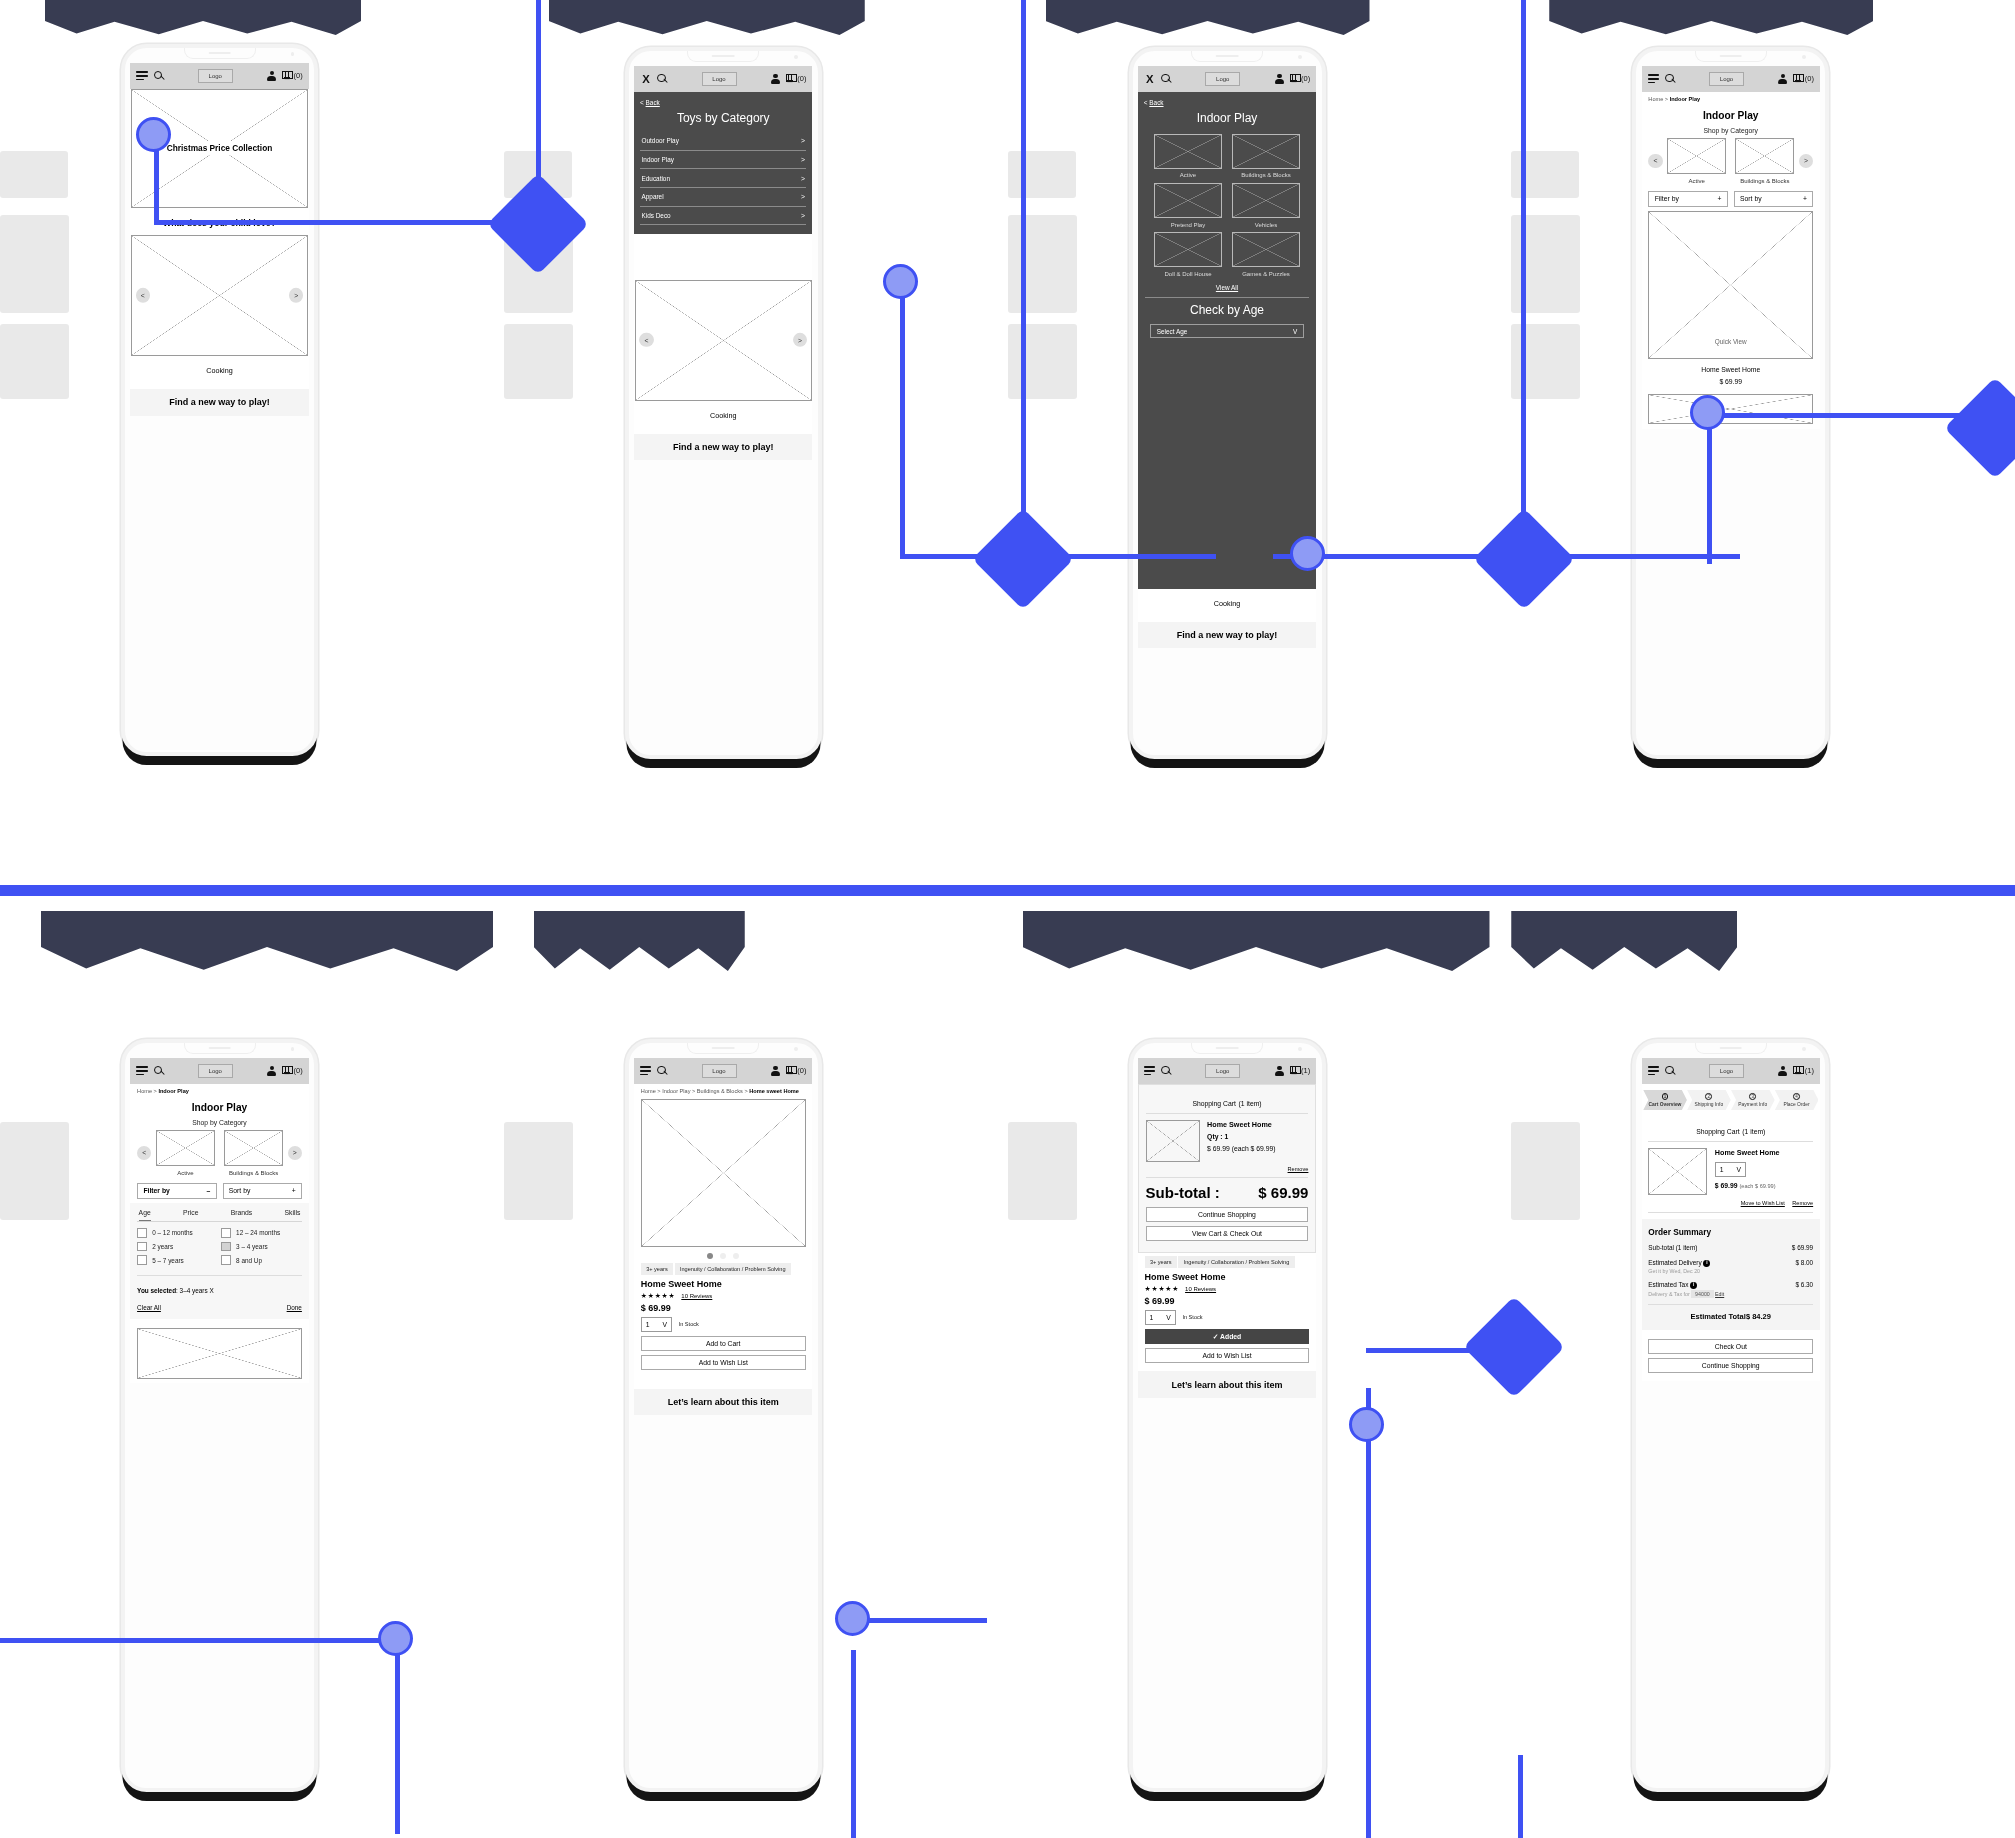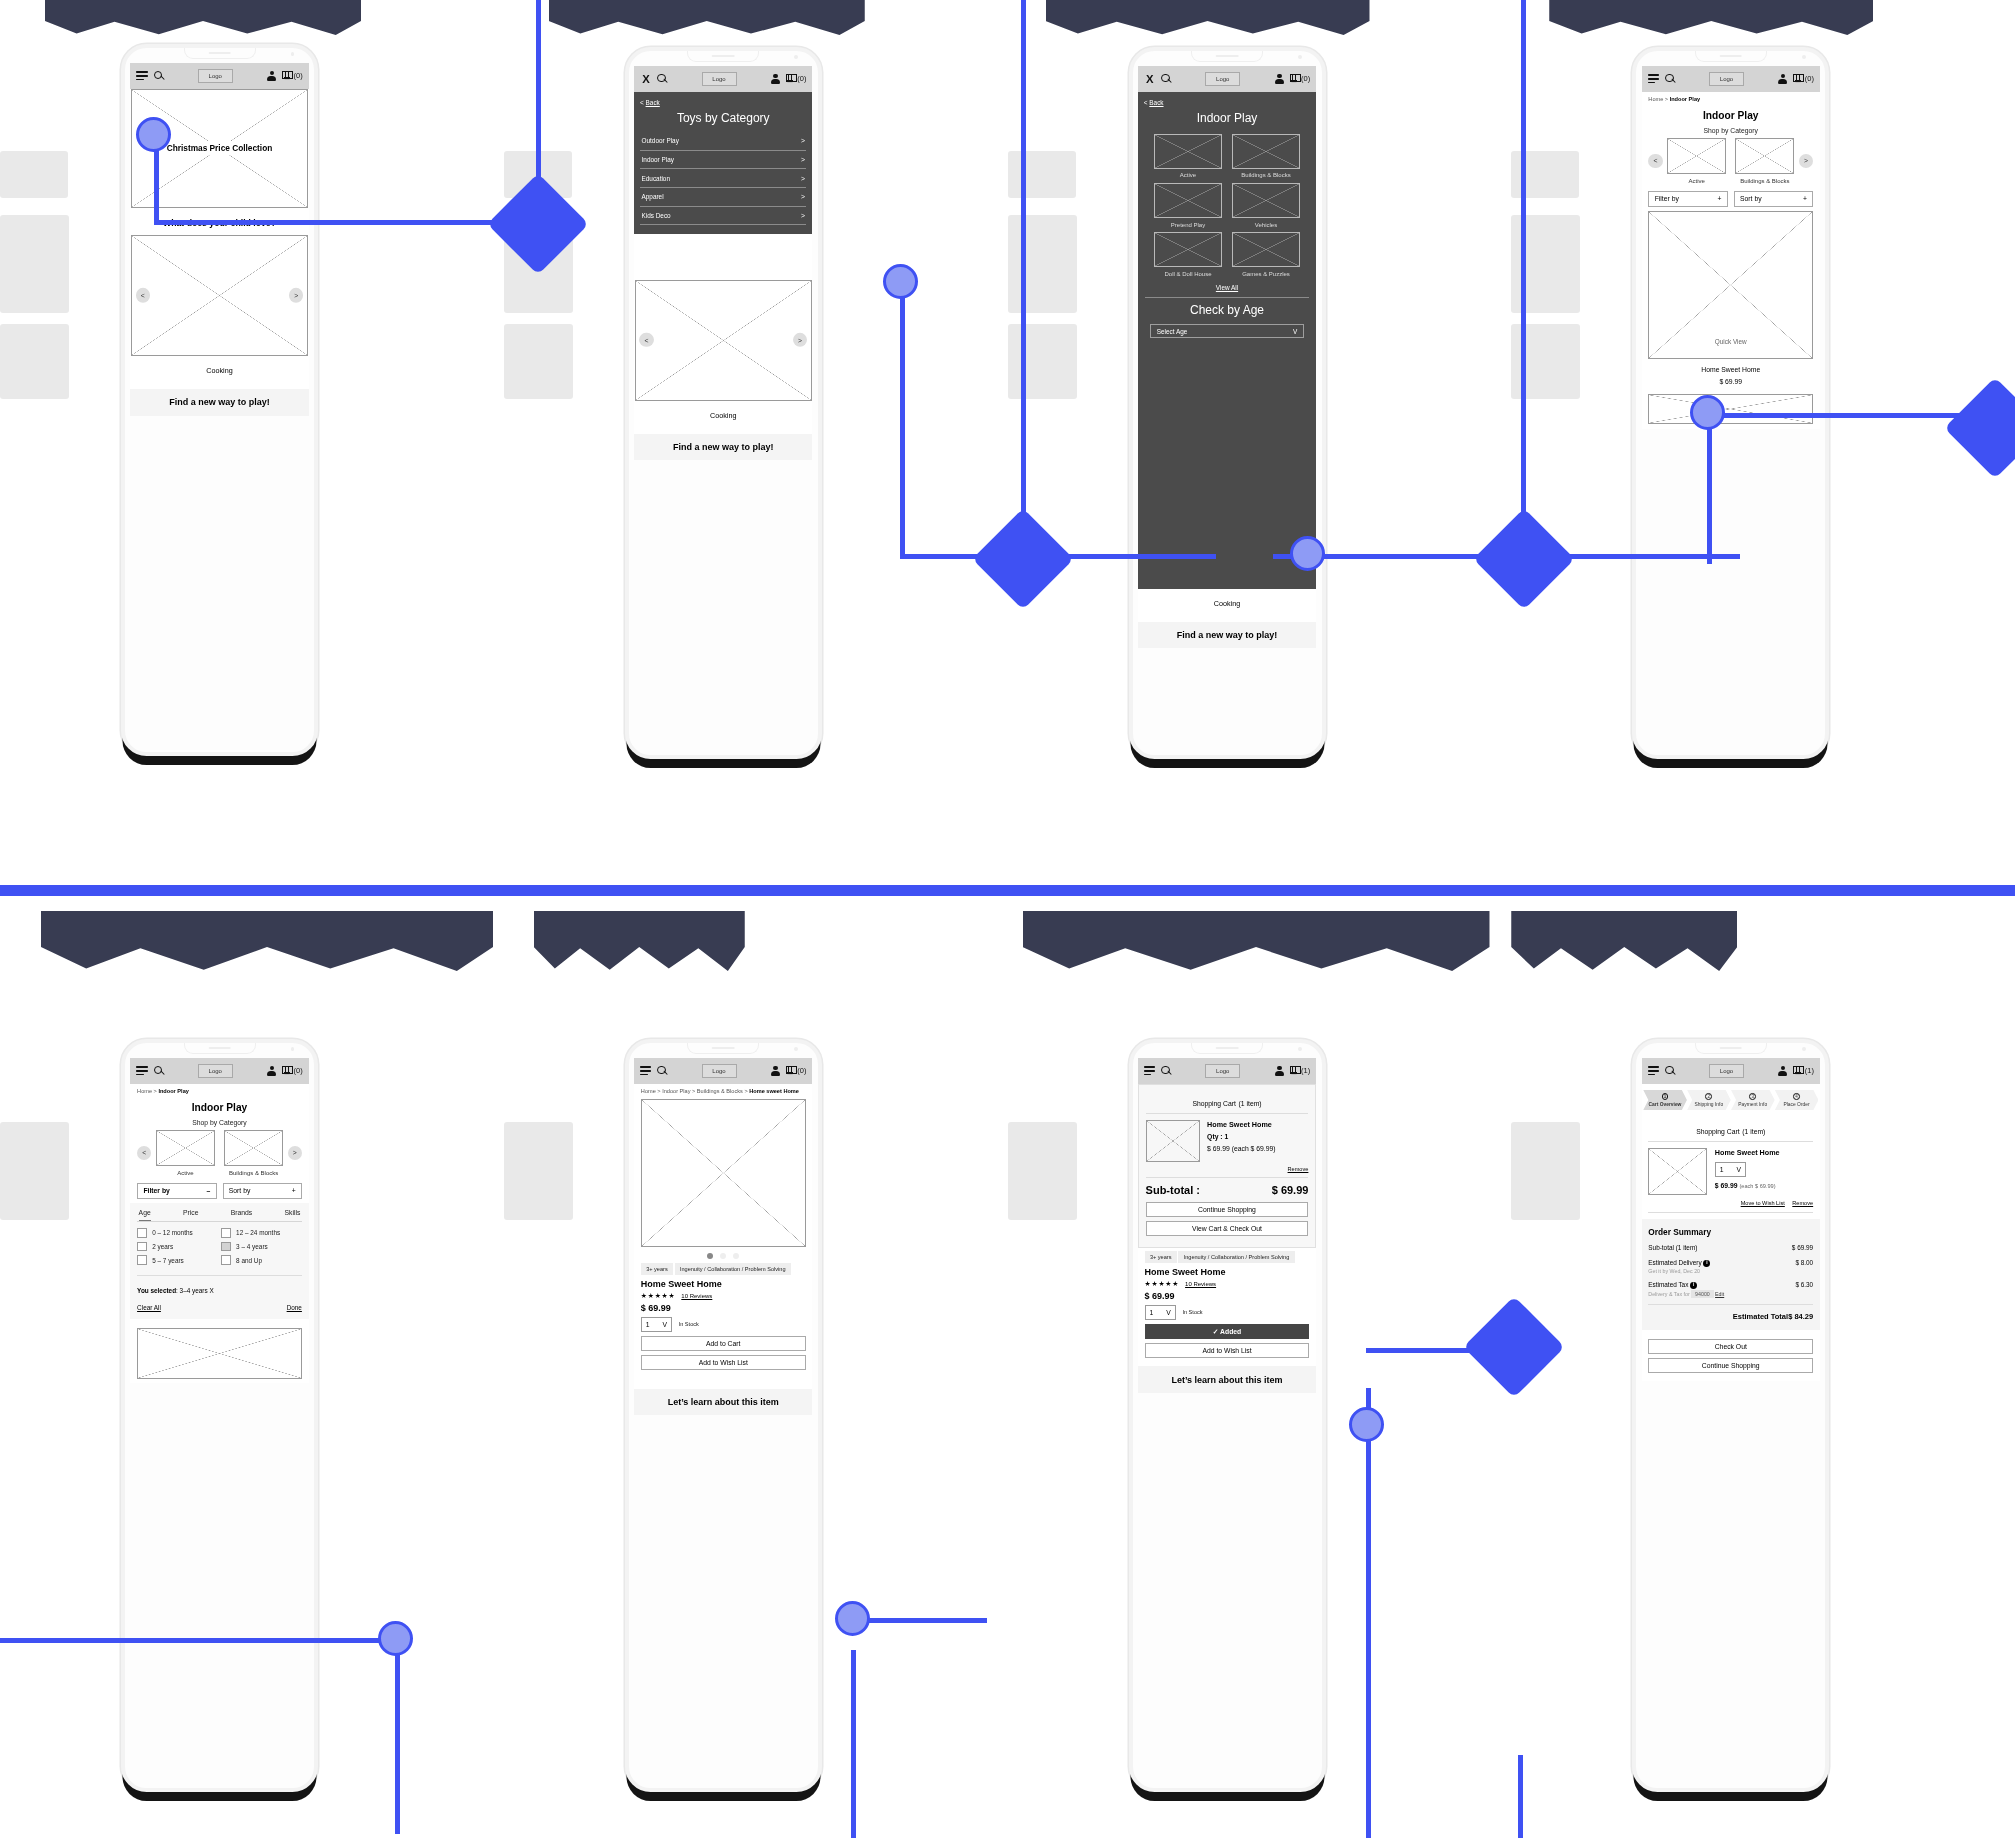--- a/index.html
+++ b/index.html
@@ -162,41 +162,41 @@
   
   .carthead { text-align:center; font-size:9.8px; font-weight:700; margin:6px 0 5.3px;}
   .carthead span { font-size:6.8px; font-weight:400;}
   .hr { border-top:0.8px solid #ddd; }
   .citem { display:flex; gap:7.5px; padding:6px 0 2.3px;}
   .citem .wf { width:54px; height:42px; flex:0 0 auto;}
   .ciname{ font-weight:700; font-size:7.2px; margin-bottom:4.5px;}
   .ciqty { font-weight:700; font-size:6.8px; margin-bottom:4.5px;}
   .ciprice{ font-size:6.8px;}
   .rmv { text-align:right; font-size:5.6px; padding:2.3px 0 4.5px;}
-  .subt { display:flex; justify-content:space-between; font-weight:700; font-size:11px;
+  .subt { display:flex; justify-content:space-between; font-weight:700; font-size:15px;
           padding:6px 0; }
 
   
   .steps { display:flex; font-size:4.9px; }
   .step { flex:1; background:#f2f2f2; text-align:center; padding:3.8px 0 3.8px;
           position:relative; color:#333;
           clip-path: polygon(0 0, calc(100% - 5.3px) 0, 100% 50%, calc(100% - 5.3px) 100%, 0 100%, 5.3px 50%);}
   .step.on { background:#d8d8d8; font-weight:700;}
   .step .num { display:block; width:6.8px;height:6.8px;line-height:6px;border:0.8px solid #111;
                border-radius:50%; margin:0 auto 1.5px; font-size:4.5px;}
   .sumbox { background:#f4f4f4; padding:7.5px 6.8px 9px; margin-top:7.5px;}
   .sumh { font-weight:700; font-size:8.3px; margin-bottom:6.8px;}
   .srow { display:flex; justify-content:space-between; font-size:6.4px; margin-bottom:1.5px;}
   .ssub { font-size:5.3px; color:#9a9a9a; margin-bottom:6.8px;}
   .ssub .zip{ background:#e4e4e4; padding:0.8px 3.8px; color:#555;}
   .ssub u { color:#333; }
   .info { display:inline-block; width:6.8px;height:6.8px;border-radius:50%;background:#000;
           color:#fff; font-size:4.9px; text-align:center; line-height:6.8px; font-weight:700;
           vertical-align:0.8px;}
-  .totrow { display:flex; justify-content:flex-end; font-weight:700; font-size:7.5px;
+  .totrow { display:flex; justify-content:center; font-weight:700; font-size:7.5px;
             border-top:0.8px solid #ddd; padding-top:7.5px; margin-top:1px;}
   .mwl { display:flex; justify-content:flex-end; gap:7.5px; font-size:5.6px; padding:3px 0 0;}
 
   
   .flow { position:absolute; inset:0; pointer-events:none; z-index:60; }
   .fl { position:absolute; background:#3f51f3; }
   .fnode { position:absolute; width:35px;height:35px;border-radius:50%;
            background:#8e9bf5; border:3px solid #3f51f3; }
   .diam { position:absolute; width:72px;height:72px; background:#3f51f3;
           transform:rotate(45deg); border-radius:7.5px;}

